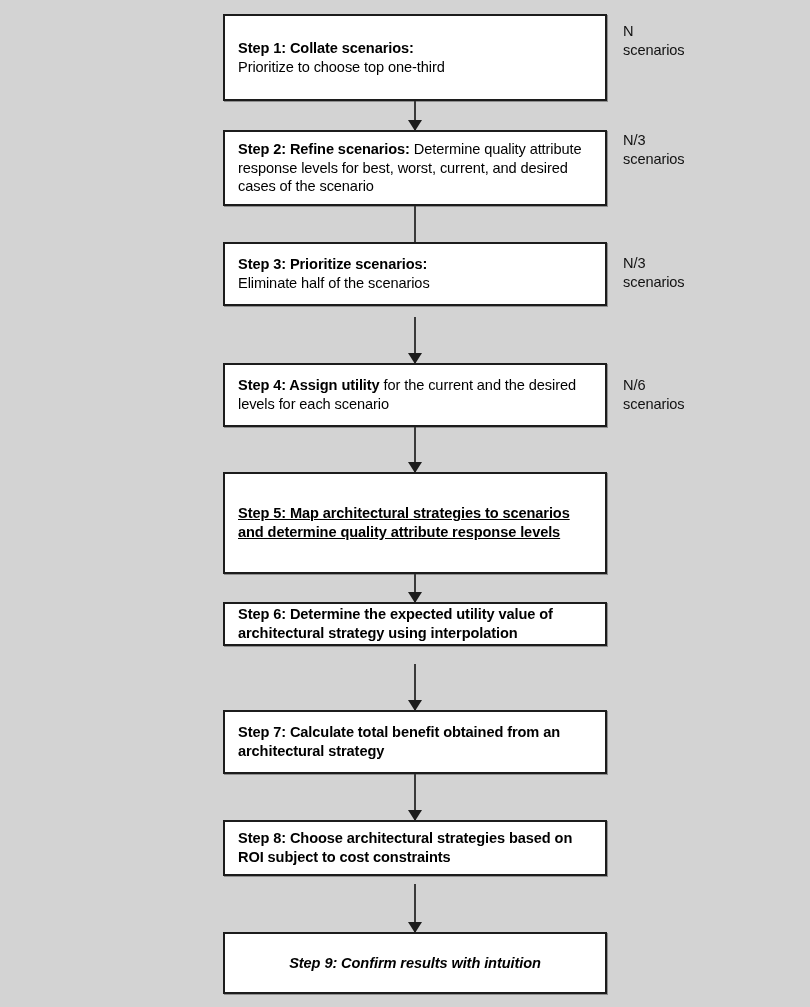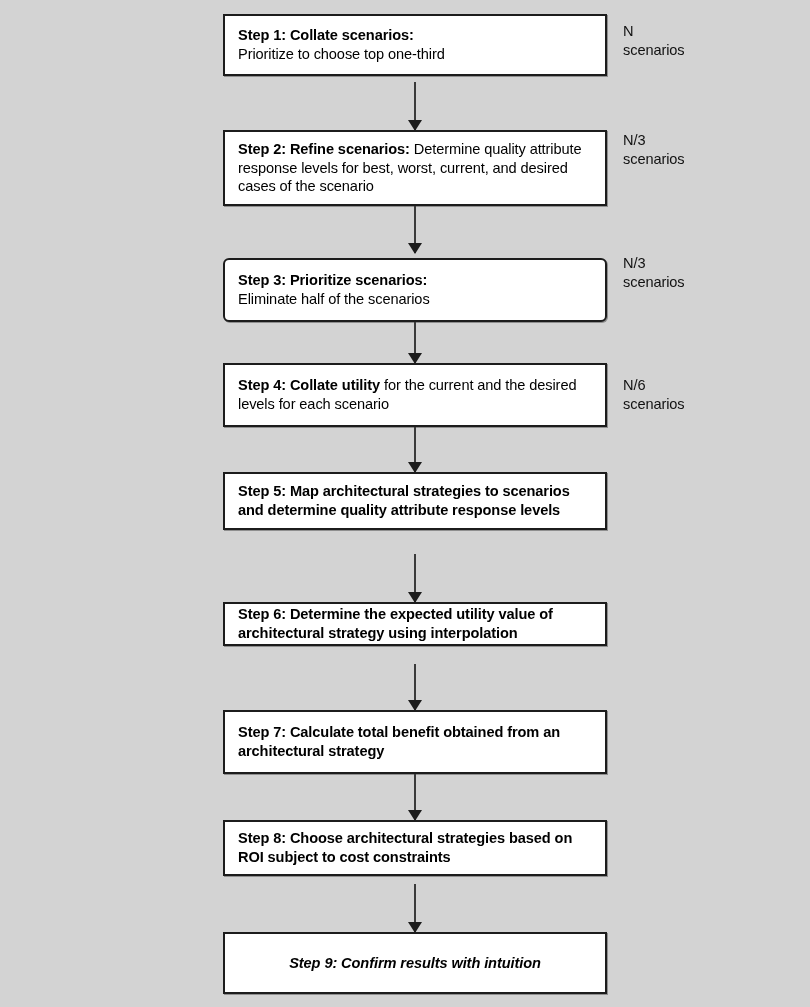--- a/index.html
+++ b/index.html
@@ -94,35 +94,35 @@
 
 <div id="flow-canvas">
     <div class="arrow" style="top: 82px; height: 48px;"></div>
     <div class="arrow" style="top: 206px; height: 47px;"></div>
     <div class="arrow" style="top: 317px; height: 46px;"></div>
     <div class="arrow" style="top: 427px; height: 45px;"></div>
     <div class="arrow" style="top: 554px; height: 48px;"></div>
     <div class="arrow" style="top: 664px; height: 46px;"></div>
     <div class="arrow" style="top: 774px; height: 46px;"></div>
     <div class="arrow" style="top: 884px; height: 48px;"></div>
-    <div class="step-box vcenter" style="top: 14px; height: 62px;">
+    <div class="step-box vcenter" style="top: 14px; height: 87px;">
       <div class="step-text"><span class="lead">Step 1: Collate scenarios:</span>
 <span class="rest">Prioritize to choose top one-third</span></div>
     </div>
     <div class="step-box vcenter" style="top: 130px; height: 76px;">
       <div class="step-text"><span class="lead">Step 2: Refine scenarios:</span><span class="rest"> Determine quality attribute response levels for best, worst, current, and desired cases of the scenario</span></div>
     </div>
-    <div class="step-box vcenter" style="top: 258px; height: 64px; border-radius: 6px;">
+    <div class="step-box vcenter" style="top: 242px; height: 64px;">
       <div class="step-text"><span class="lead">Step 3: Prioritize scenarios:</span>
 <span class="rest">Eliminate half of the scenarios</span></div>
     </div>
     <div class="step-box vcenter" style="top: 363px; height: 64px;">
-      <div class="step-text"><span class="lead">Step 4: Collate utility</span><span class="rest"> for the current and the desired levels for each scenario</span></div>
+      <div class="step-text"><span class="lead">Step 4: Assign utility</span><span class="rest"> for the current and the desired levels for each scenario</span></div>
     </div>
-    <div class="step-box vcenter allbold" style="top: 472px; height: 58px;">
+    <div class="step-box vcenter allbold" style="top: 472px; height: 102px; text-decoration: underline;">
       <div class="step-text"><span class="lead">Step 5: Map architectural strategies to scenarios and determine quality attribute response levels</span></div>
     </div>
     <div class="step-box vcenter allbold" style="top: 602px; height: 44px;">
       <div class="step-text"><span class="lead">Step 6: Determine the expected utility value of architectural strategy using interpolation</span></div>
     </div>
     <div class="step-box vcenter allbold" style="top: 710px; height: 64px; align-items: center;">
       <div class="step-text"><span class="lead">Step 7: Calculate total benefit obtained from an architectural strategy</span></div>
     </div>
     <div class="step-box vcenter allbold" style="top: 820px; height: 56px;">
       <div class="step-text"><span class="lead">Step 8: Choose architectural strategies based on ROI subject to cost constraints</span></div>

